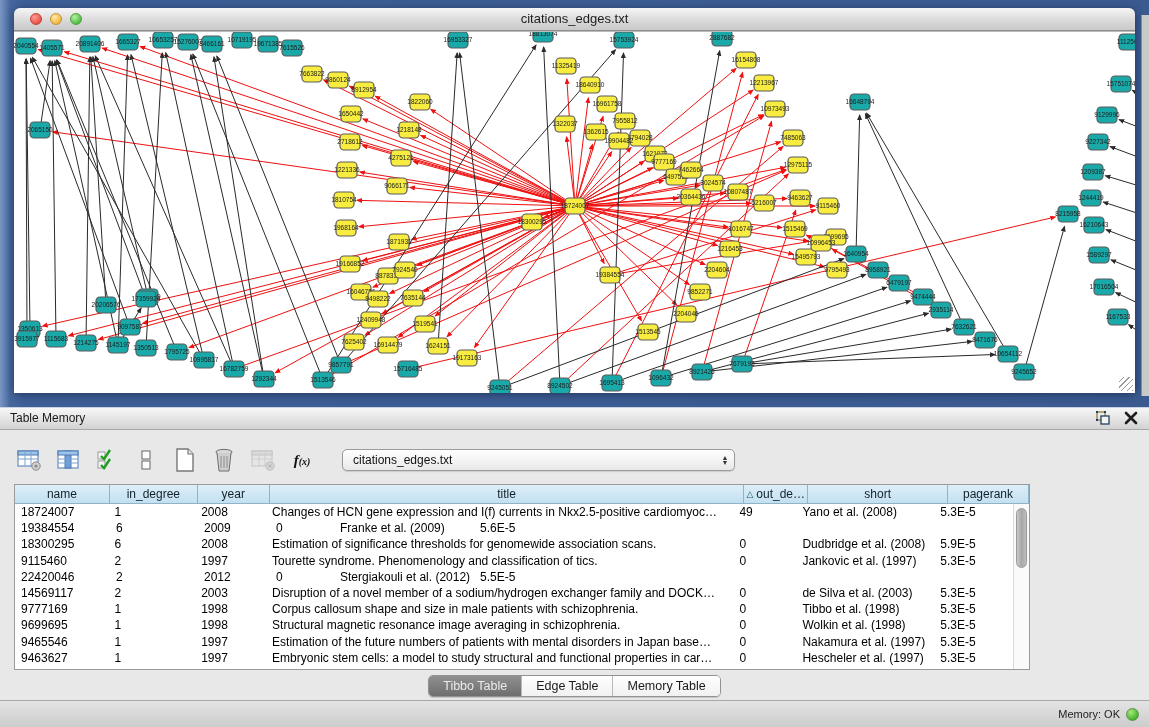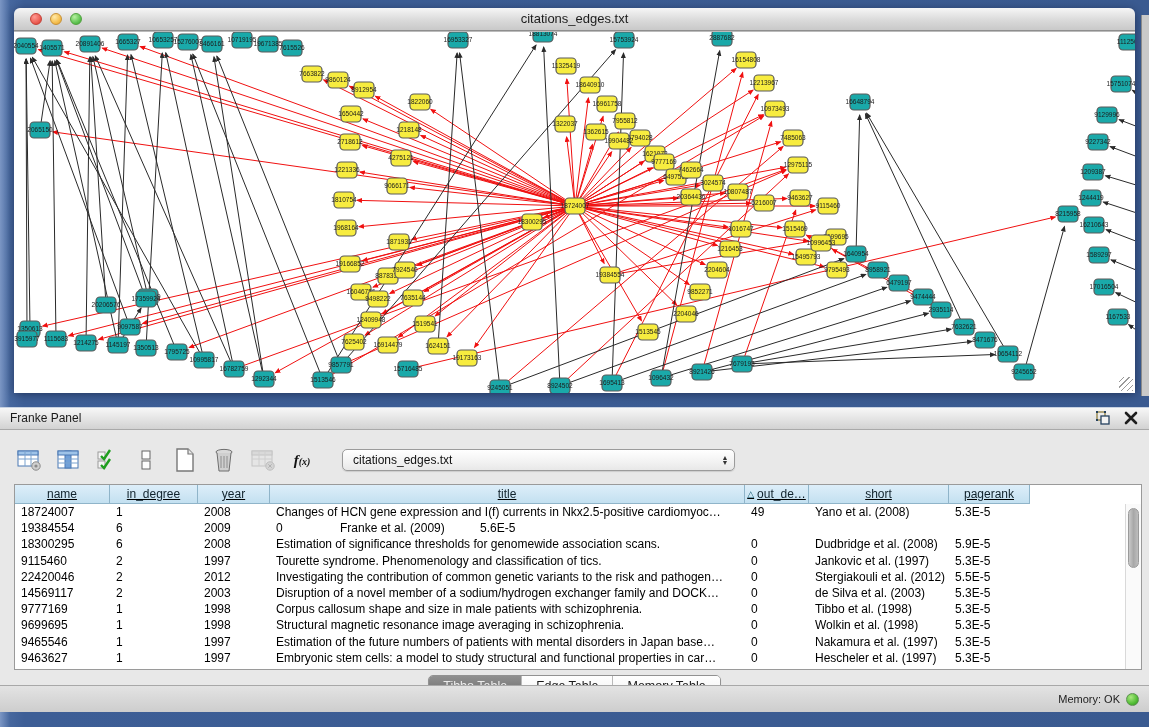--- a/index.html
+++ b/index.html
@@ -44,22 +44,22 @@
   .fx small{font-size:10px;}
   #table-selector{margin-left:14px;width:393px;height:22px;box-sizing:border-box;
     background:linear-gradient(#ffffff,#f2f2f2 60%,#e8e8e8);
     border:1px solid #9b9b9b;border-radius:5px;display:flex;align-items:center;
     box-shadow:0 1px 1px rgba(0,0,0,.12);}
   #table-selector .value{flex:1;font-size:12px;color:#111;padding-left:10px;}
   #table-selector .stepper{width:18px;display:flex;flex-direction:column;align-items:center;
     justify-content:center;line-height:5px;color:#333;}
   #table-selector .stepper span{font-size:7px;}
   
-  #data-table{position:absolute;left:14px;top:77px;width:1128px;height:186px;background:#fff;
-    border:1px solid #9a9a9a;box-sizing:border-box;overflow:hidden;text-decoration:underline;}
+  #data-table{position:absolute;left:14px;top:77px;width:1016px;height:186px;background:#fff;
+    border:1px solid #9a9a9a;box-sizing:border-box;overflow:hidden;}
   #header-row{display:flex;height:19px;}
   .hcell{box-sizing:border-box;height:19px;background:linear-gradient(#ddeef9,#c3e0f0);
     border-right:1px solid #8fb4c9;border-bottom:1px solid #8fb4c9;
     font-size:12px;color:#10222c;display:flex;align-items:center;justify-content:center;gap:3px;}
   .hcell .sort{font-size:9px;color:#14596f;}
   .body-rows{position:absolute;left:0;top:19px;right:15px;bottom:0;}
   .trow{display:flex;height:16.2px;align-items:center;}
   .tcell{box-sizing:border-box;font-size:12px;color:#000;padding-left:6px;white-space:nowrap;
     overflow:hidden;}
   
@@ -69,21 +69,21 @@
     background:linear-gradient(90deg,#c9c9c9,#a8a8a8 50%,#bdbdbd);border:1px solid #9a9a9a;box-sizing:border-box;}
   
   #table-tabs{position:absolute;left:0;right:0;top:268px;display:flex;justify-content:center;}
   #seg{display:flex;border:1px solid #929292;border-radius:5px;overflow:hidden;height:20px;
     box-shadow:0 1px 1px rgba(0,0,0,.15);}
   .seg-btn{font-size:12.5px;padding:0 14px;display:flex;align-items:center;
     background:linear-gradient(#ffffff,#f1f1f1);color:#1a1a1a;border-right:1px solid #b9b9b9;}
   .seg-btn:last-child{border-right:none;}
   .seg-btn.active{background:linear-gradient(#909090,#6e6e6e);color:#ececec;}
   
-  #status-bar{position:absolute;left:0;bottom:15px;width:1149px;height:27px;
+  #status-bar{position:absolute;left:0;bottom:0;width:1149px;height:27px;
     background:linear-gradient(#e3e3e3,#cdcdcd);border-top:1px solid #a8a8a8;box-sizing:border-box;}
   #memory{position:absolute;right:10px;top:0;height:100%;display:flex;align-items:center;gap:6px;}
   #memory .label{font-size:11px;color:#222;}
   #memory .dot{width:13px;height:13px;border-radius:50%;
     background:radial-gradient(circle at 35% 30%,#a9e87f,#52bd35 60%,#2f8f1e);
     border:1px solid #5d8f52;box-sizing:border-box;}
 </style>
 </head>
 <body>
 
@@ -731,21 +731,21 @@
           </g>
         </g>
       </svg>
     <div id="resize-grip"></div>
   </div>
 </div>
 <div id="right-strip"></div>
 
 <div id="table-panel">
   <div id="panel-header">
-    <div id="panel-title">Franke Panel</div>
+    <div id="panel-title">Table Memory</div>
     <div id="panel-header-icons">
       <svg class="hdr-btn" viewBox="0 0 16 16">
         <rect x="2" y="2" width="8" height="8" fill="none" stroke="#8f7f3f" stroke-width="1.3"></rect>
         <rect x="1" y="1" width="2" height="2" fill="#24405e"></rect>
           <rect x="9" y="1" width="2" height="2" fill="#24405e"></rect>
         <rect x="1" y="9" width="2" height="2" fill="#24405e"></rect>
         <rect x="6" y="6" width="8" height="8" fill="#f3f3f3" stroke="#24405e" stroke-width="1.3"></rect>
       </svg>
       <svg class="hdr-btn" viewBox="0 0 16 16">
         <path d="M3 3 L13 13 M13 3 L3 13" stroke="#1d1d1d" stroke-width="2.6" stroke-linecap="round"></path>
@@ -877,21 +877,20 @@
           <div class="tcell" style="width: 72px;">1997</div>
           <div class="tcell" style="width: 475px;">Tourette syndrome. Phenomenology and classification of tics.</div>
           <div class="tcell" style="width: 64px;">0</div>
           <div class="tcell" style="width: 140px;">Jankovic et al. (1997)</div>
           <div class="tcell" style="width: 81px;">5.3E-5</div>
         </div>
         <div class="trow">
           <div class="tcell" style="width: 95px;">22420046</div>
           <div class="tcell" style="width: 88px;">2</div>
           <div class="tcell" style="width: 72px;">2012</div>
-          <div class="tcell" style="width: 475px;">Investigating the contribution of common genetic variants to the risk and pathogen…</div>
           <div class="tcell" style="width: 64px;">0</div>
           <div class="tcell" style="width: 140px;">Stergiakouli et al. (2012)</div>
           <div class="tcell" style="width: 81px;">5.5E-5</div>
         </div>
         <div class="trow">
           <div class="tcell" style="width: 95px;">14569117</div>
           <div class="tcell" style="width: 88px;">2</div>
           <div class="tcell" style="width: 72px;">2003</div>
           <div class="tcell" style="width: 475px;">Disruption of a novel member of a sodium/hydrogen exchanger family and DOCK…</div>
           <div class="tcell" style="width: 64px;">0</div>

